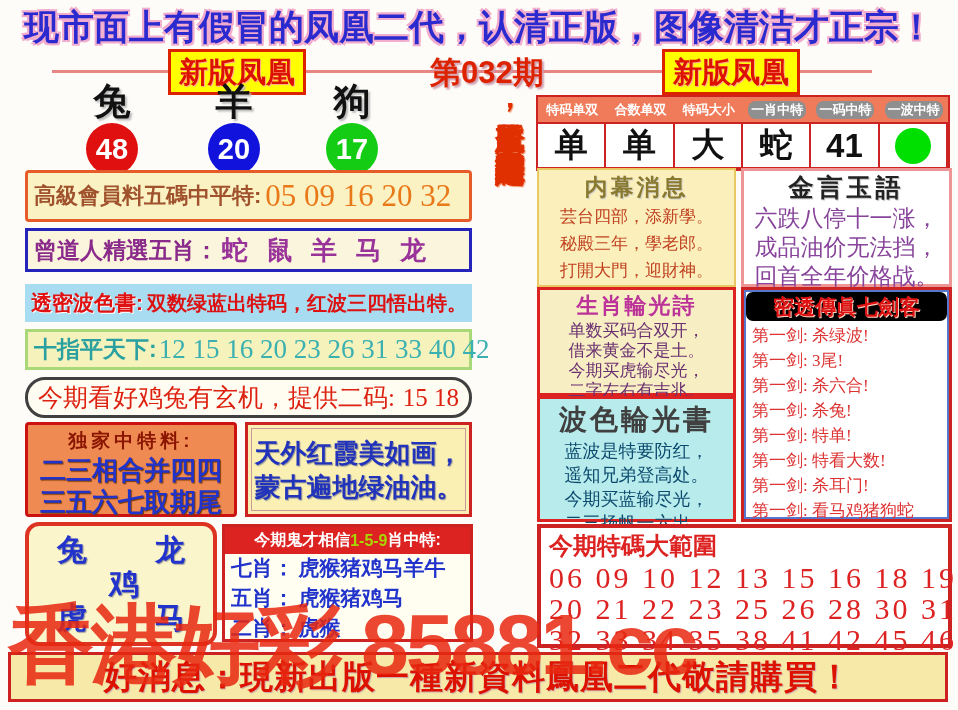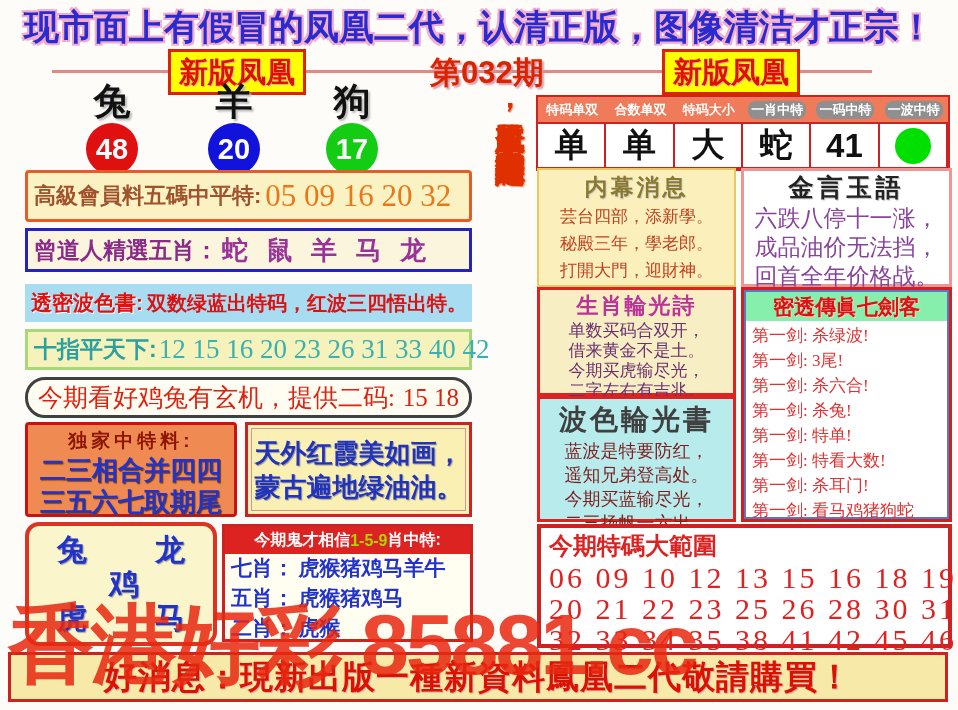--- a/index.html
+++ b/index.html
@@ -106,28 +106,28 @@
   
   .mid-box { position:absolute; left:537px; width:199px; text-align:center; }
   .insider-box { top:168px; height:119px; background:#fbf0bc; border:2px solid #e8c860; }
   .insider-title { color:#8a7a30; font-size:23px; font-weight:bold; letter-spacing:3px; text-shadow:1px 1px 1px #ccc; margin-top:2px; }
   .insider-line { color:#c04020; font-size:17px; line-height:27px; font-family:"Liberation Serif", serif; white-space:nowrap; }
   .zpoem-box { top:287px; height:109px; background:#f8eec4; border:3px solid #dd2222; }
   .zpoem-title { color:#bb3399; font-size:22px; font-weight:bold; letter-spacing:2px; margin-top:1px; }
   .zpoem-line { color:#6a3070; font-size:17px; line-height:20px; font-family:"Liberation Serif", serif; white-space:nowrap; }
   .wpoem-box { top:396px; height:126px; background:#b8ecec; border:3px solid #dd2222; }
   .wpoem-title { color:#404040; font-size:28px; font-weight:bold; letter-spacing:3px; margin-top:2px; }
-  .wpoem-line { color:#7f1d1d; font-size:18px; line-height:24px; font-family:"Liberation Serif", serif; white-space:nowrap; }
+  .wpoem-line { color:#0c4a6e; font-size:18px; line-height:24px; font-family:"Liberation Serif", serif; white-space:nowrap; }
   
   .right-box { position:absolute; left:741px; width:211px; }
   .golden-box { top:168px; height:119px; background:#fff; border:3px solid #ee9595; text-align:center; }
   .golden-title { color:#222; font-size:25px; font-weight:bold; letter-spacing:4px; text-shadow:1px 1px 1px #bbb; }
   .golden-line { color:#87449a; font-size:23px; line-height:29px; font-family:"Liberation Serif", serif; white-space:nowrap; }
   .swords-box { top:287px; height:235px; border:3px solid #cc2222; background:#fff; box-shadow:inset 0 0 0 2px #5577cc; }
-  .swords-header { background:#86efac; height:29px; margin:2px; display:flex; align-items:center; justify-content:center; }
+  .swords-header { background:#000000; height:29px; margin:2px; display:flex; align-items:center; justify-content:center;border-radius:7px; }
   .swords-title { color:#dd1111; font-size:21px; font-weight:bold; text-shadow:1px 1px 0 #ffd0c0; white-space:nowrap; }
   .sword-line { color:#dd3333; font-size:17px; line-height:25px; padding-left:8px; font-family:"Liberation Serif", serif; white-space:nowrap; }
   
   .range-box {
     position:absolute; left:537px; top:524px; width:415px; height:124px;
     background:#fff; border:4px solid #cc2222; padding:2px 8px;
   }
   .range-title { color:#dd2222; font-size:24px; font-weight:bold; white-space:nowrap; }
   .range-row { color:#dd2222; font-size:30px; line-height:31px; font-family:"Liberation Serif", serif; letter-spacing:3px; white-space:nowrap; }
   

